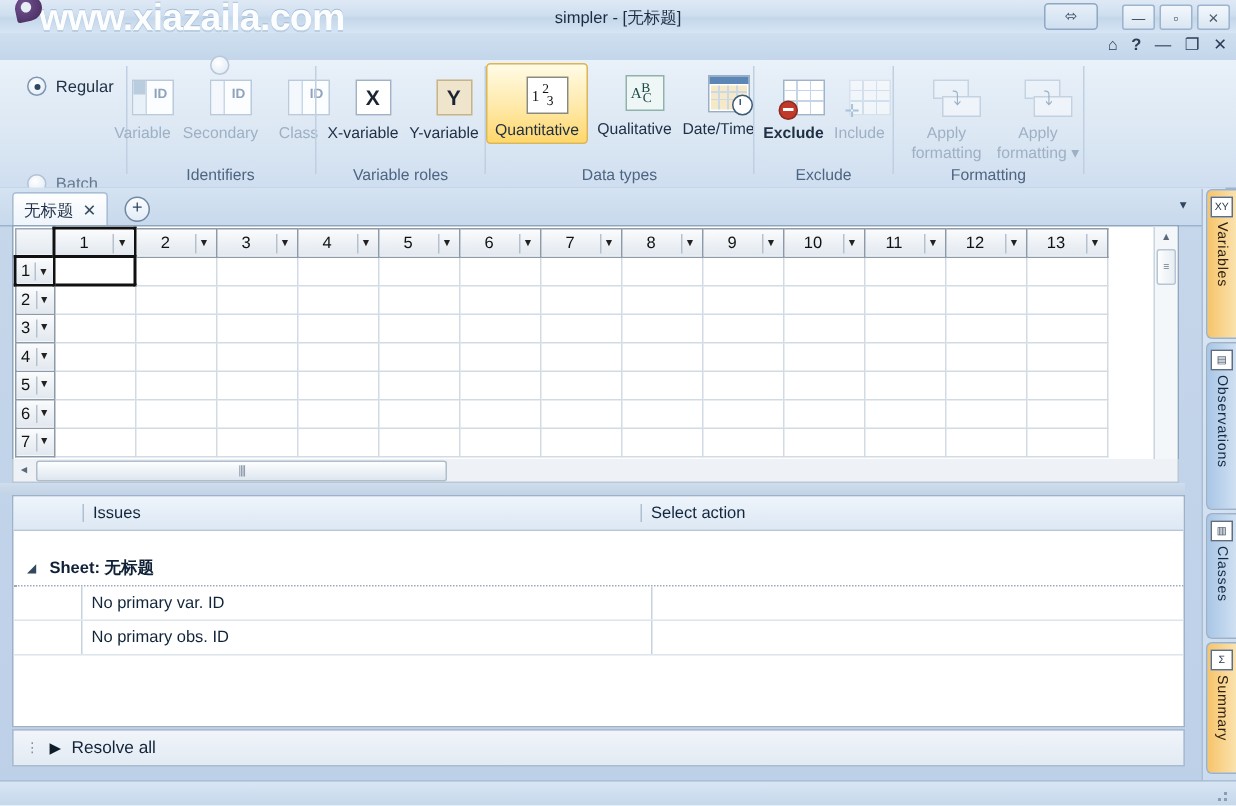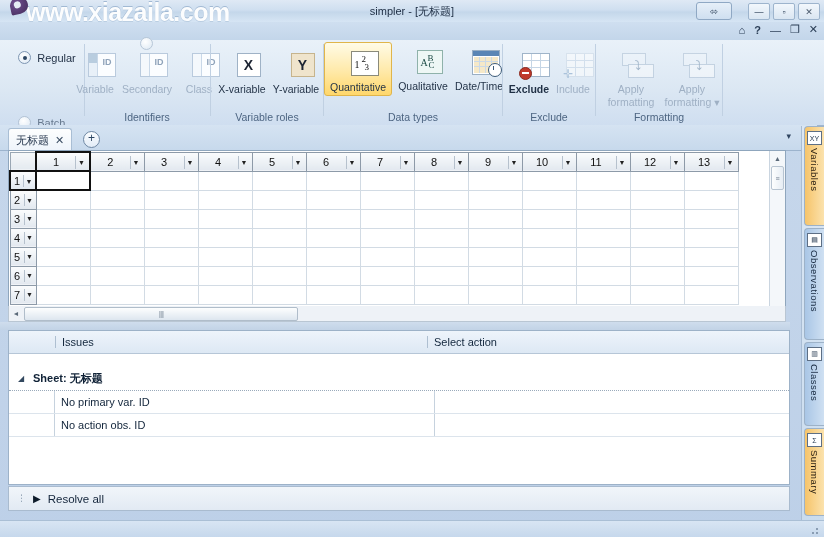--- a/index.html
+++ b/index.html
@@ -752,21 +752,21 @@
       <span class="tri">◢</span>
       <span>Sheet: 无标题</span>
     </div>
     <div class="irow">
       <div class="c0"></div>
       <div class="c1">No primary var. ID</div>
       <div class="c2"></div>
     </div>
     <div class="irow">
       <div class="c0"></div>
-      <div class="c1">No action obs. ID</div>
+      <div class="c1">No primary obs. ID</div>
       <div class="c2"></div>
     </div>
   </div>
 
   <div class="resolve">
     <span class="dots">⋮</span>
     <span class="tri">▶</span>
     <span>Resolve all</span>
   </div>
 

